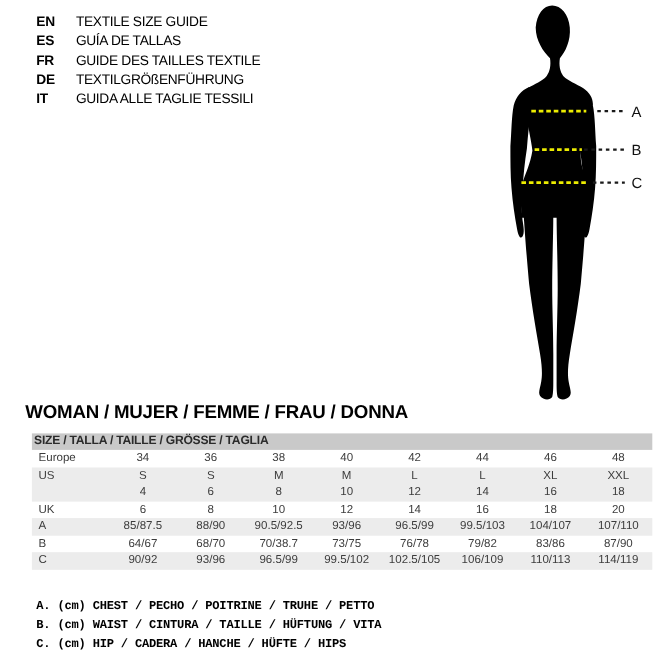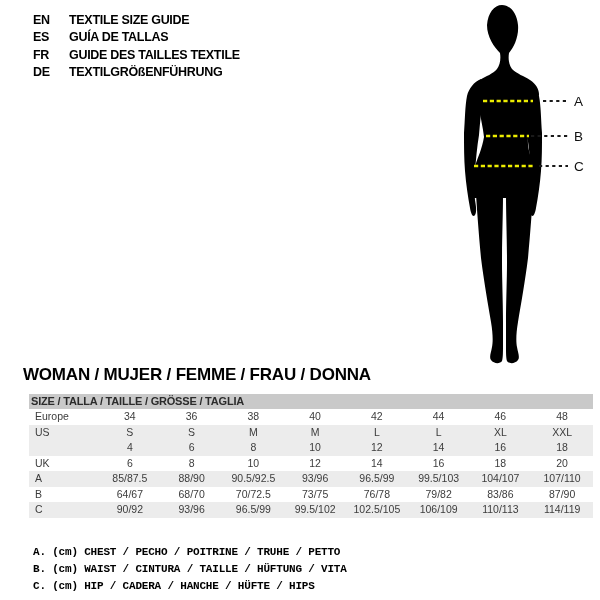--- a/index.html
+++ b/index.html
@@ -13,21 +13,21 @@
   }
   .canvas { position: absolute; inset: 0; width: 600px; height: 423px; margin-left: 11px; }
 
   
   .lang-block { position: absolute; left: 22px; top: 11px; }
   .lang-row { display: flex; height: 17.5px; align-items: center; }
   .lang-code {
     width: 36px; font-size: 12.5px; font-weight: 700;
     letter-spacing: -0.3px; flex: 0 0 36px;
   }
-  .lang-text { font-size: 12.5px; font-weight: 700; letter-spacing: -0.3px; white-space: nowrap; }
+  .lang-text { font-size: 12.5px; font-weight: 400; letter-spacing: -0.3px; white-space: nowrap; }
 
   
   .figure-svg { position: absolute; left: 440px; top: 0; width: 160px; height: 380px; }
   .sil { fill: var(--c-sil, #000); }
   .mline { stroke: var(--c-yellow, #ecec00); stroke-width: 2.4; stroke-dasharray: 4.2 2.6; fill: none; }
   .leader { stroke: #1a1a1a; stroke-width: 2; stroke-dasharray: 3.2 3.4; fill: none; }
   .mlabel { font-family: "Liberation Sans", sans-serif; font-size: 13.5px; fill: #111; }
 
   
   .section-title {
@@ -69,20 +69,24 @@
       <span class="lang-code">ES</span>
       <span class="lang-text">GUÍA DE TALLAS</span>
     </div>
     <div class="lang-row">
       <span class="lang-code">FR</span>
       <span class="lang-text">GUIDE DES TAILLES TEXTILE</span>
     </div>
     <div class="lang-row">
       <span class="lang-code">DE</span>
       <span class="lang-text">TEXTILGRÖßENFÜHRUNG</span>
+    </div>
+    <div class="lang-row">
+      <span class="lang-code">IT</span>
+      <span class="lang-text">GUIDA ALLE TAGLIE TESSILI</span>
     </div>
   </div>
 
   <svg class="figure-svg" viewBox="0 0 160 380">
 
     <path class="sil" d="
       M 51,5
       C 59,5 66,13 67,25
       C 68,37 63,47 58,53
       C 57,59 58,65 61,69
@@ -225,21 +229,21 @@
           <div class="tcell">93/96</div>
           <div class="tcell">96.5/99</div>
           <div class="tcell">99.5/103</div>
           <div class="tcell">104/107</div>
           <div class="tcell">107/110</div>
         </div>
         <div class="trow">
           <div class="tlabel">B</div>
           <div class="tcell">64/67</div>
           <div class="tcell">68/70</div>
-          <div class="tcell">70/72.5</div>
+          <div class="tcell">70/38.7</div>
           <div class="tcell">73/75</div>
           <div class="tcell">76/78</div>
           <div class="tcell">79/82</div>
           <div class="tcell">83/86</div>
           <div class="tcell">87/90</div>
         </div>
         <div class="trow shaded">
           <div class="tlabel">C</div>
           <div class="tcell">90/92</div>
           <div class="tcell">93/96</div>

